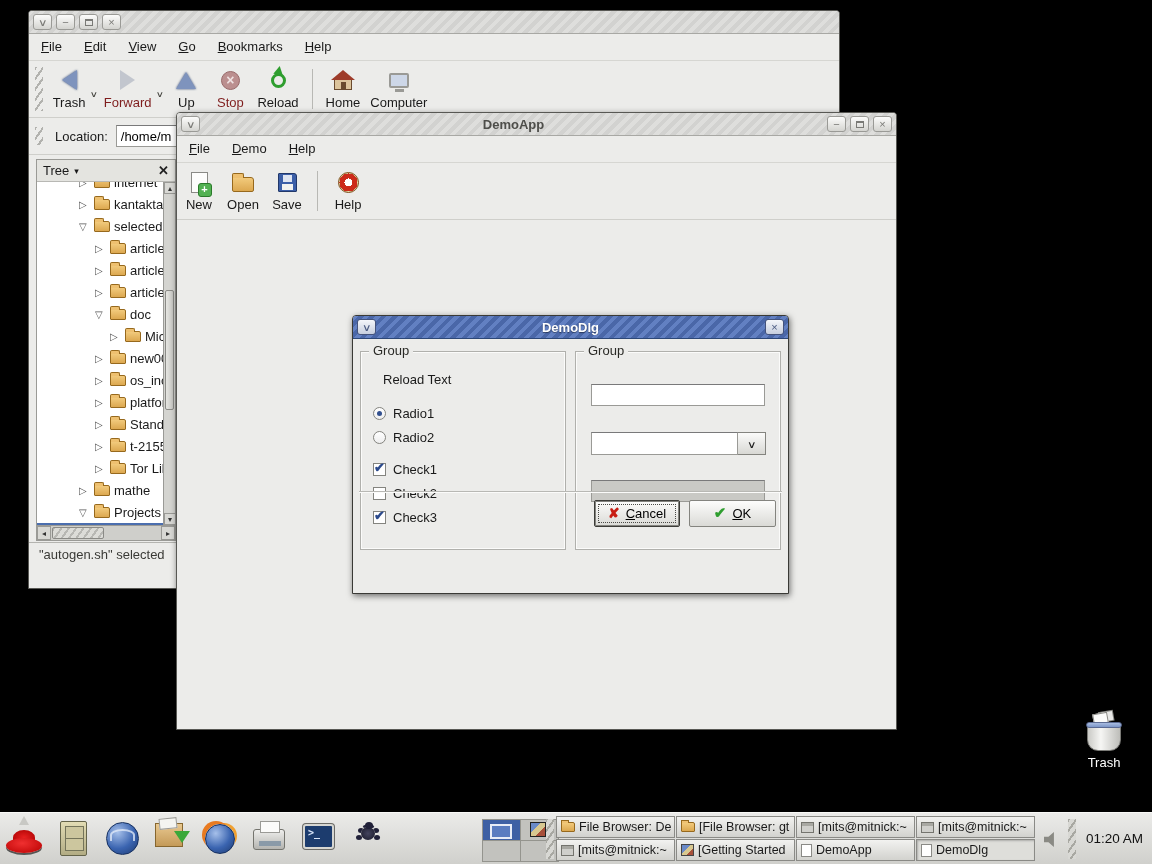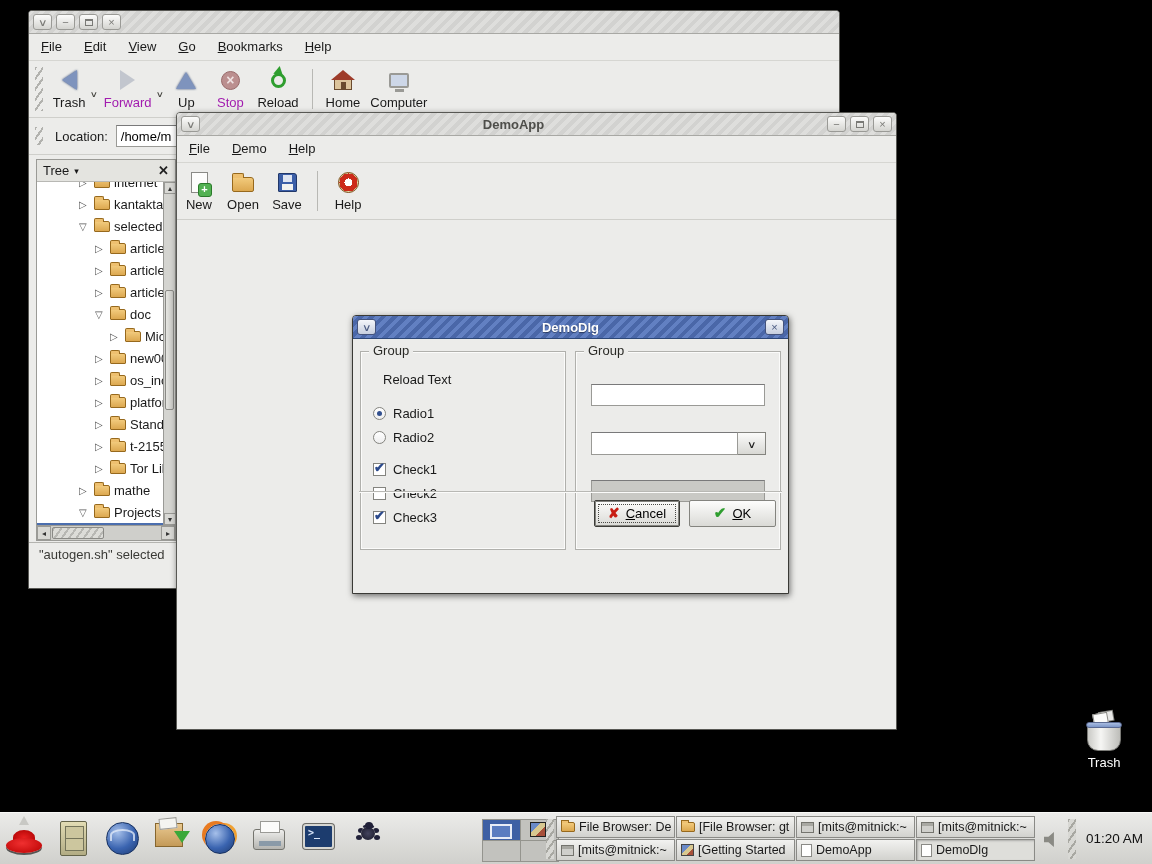--- a/index.html
+++ b/index.html
@@ -22,21 +22,21 @@
 
   .menubar { display:flex; gap:22px; padding:5px 12px 6px 12px; background:#ececea; border-bottom:1px solid #d6d6d2; }
   .menu-item { display:inline-block; cursor:default; }
   .accel { display:inline-block; }
   .accel::first-letter { text-decoration:underline; }
 
   .toolbar { display:flex; align-items:flex-start; padding:4px 6px; background:#ececea; border-bottom:1px solid #cfcfcb; }
   .handle { width:8px; align-self:stretch; margin:2px 4px 2px 0; background:repeating-linear-gradient(125deg,#b2b2ae 0 2px,#ececea 2px 6px); }
   .tool-btn { display:flex; flex-direction:column; align-items:center; justify-content:flex-end; gap:3px; min-width:44px; padding:3px 5px; font-size:13px; }
   .tool-btn .ic-wrap { height:24px; display:flex; align-items:center; }
-  .tool-btn.disabled { color:#a21caf; }
+  .tool-btn.disabled { color:#7f1d1d; }
   .tool-sep { width:1px; align-self:stretch; background:#b8b8b4; margin:4px 8px; }
   .mini-drop { font-size:8px; color:#44443f; align-self:flex-end; margin:0 2px 14px 0; transform:scaleX(1.4); }
 
   
   .ic-back { width:0; height:0; border:10px solid transparent; border-right:15px solid #7e93bd; border-left:0; filter:drop-shadow(0 0 1px #3c4f78); }
   .ic-forward { width:0; height:0; border:10px solid transparent; border-left:15px solid #c2c6ce; border-right:0; }
   .ic-up { width:0; height:0; border-left:10px solid transparent; border-right:10px solid transparent; border-bottom:17px solid #7e93bd; filter:drop-shadow(0 0 1px #3c4f78); }
   .ic-stop { width:19px; height:19px; border-radius:50%; background:#bb8f8f; border:1px solid #996a6a; position:relative; }
   .ic-stop::after { content:"×"; position:absolute; inset:0; color:#efe2e2; font-weight:bold; font-size:14px; line-height:17px; text-align:center; }
   .ic-reload { width:15px; height:15px; border:3px solid #2f9e2f; border-radius:50%; position:relative; }

